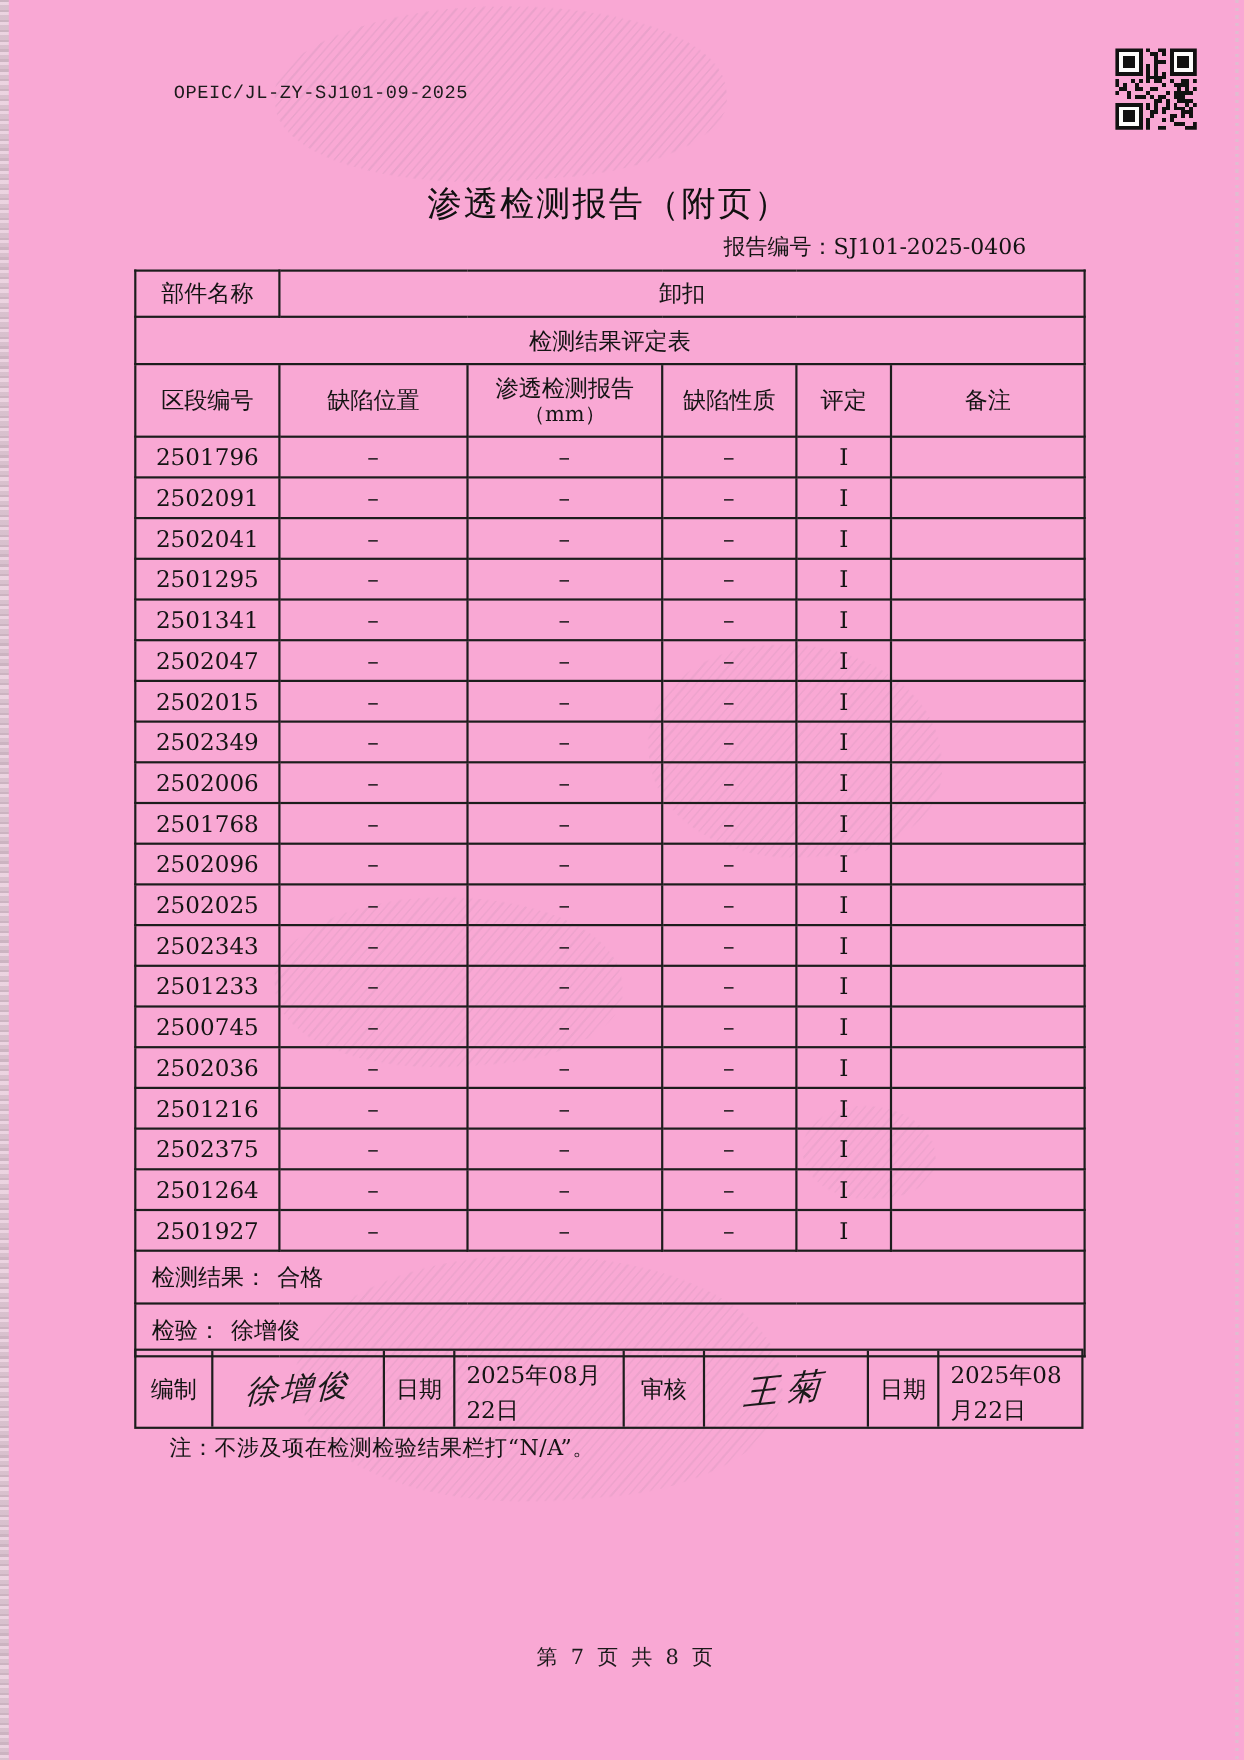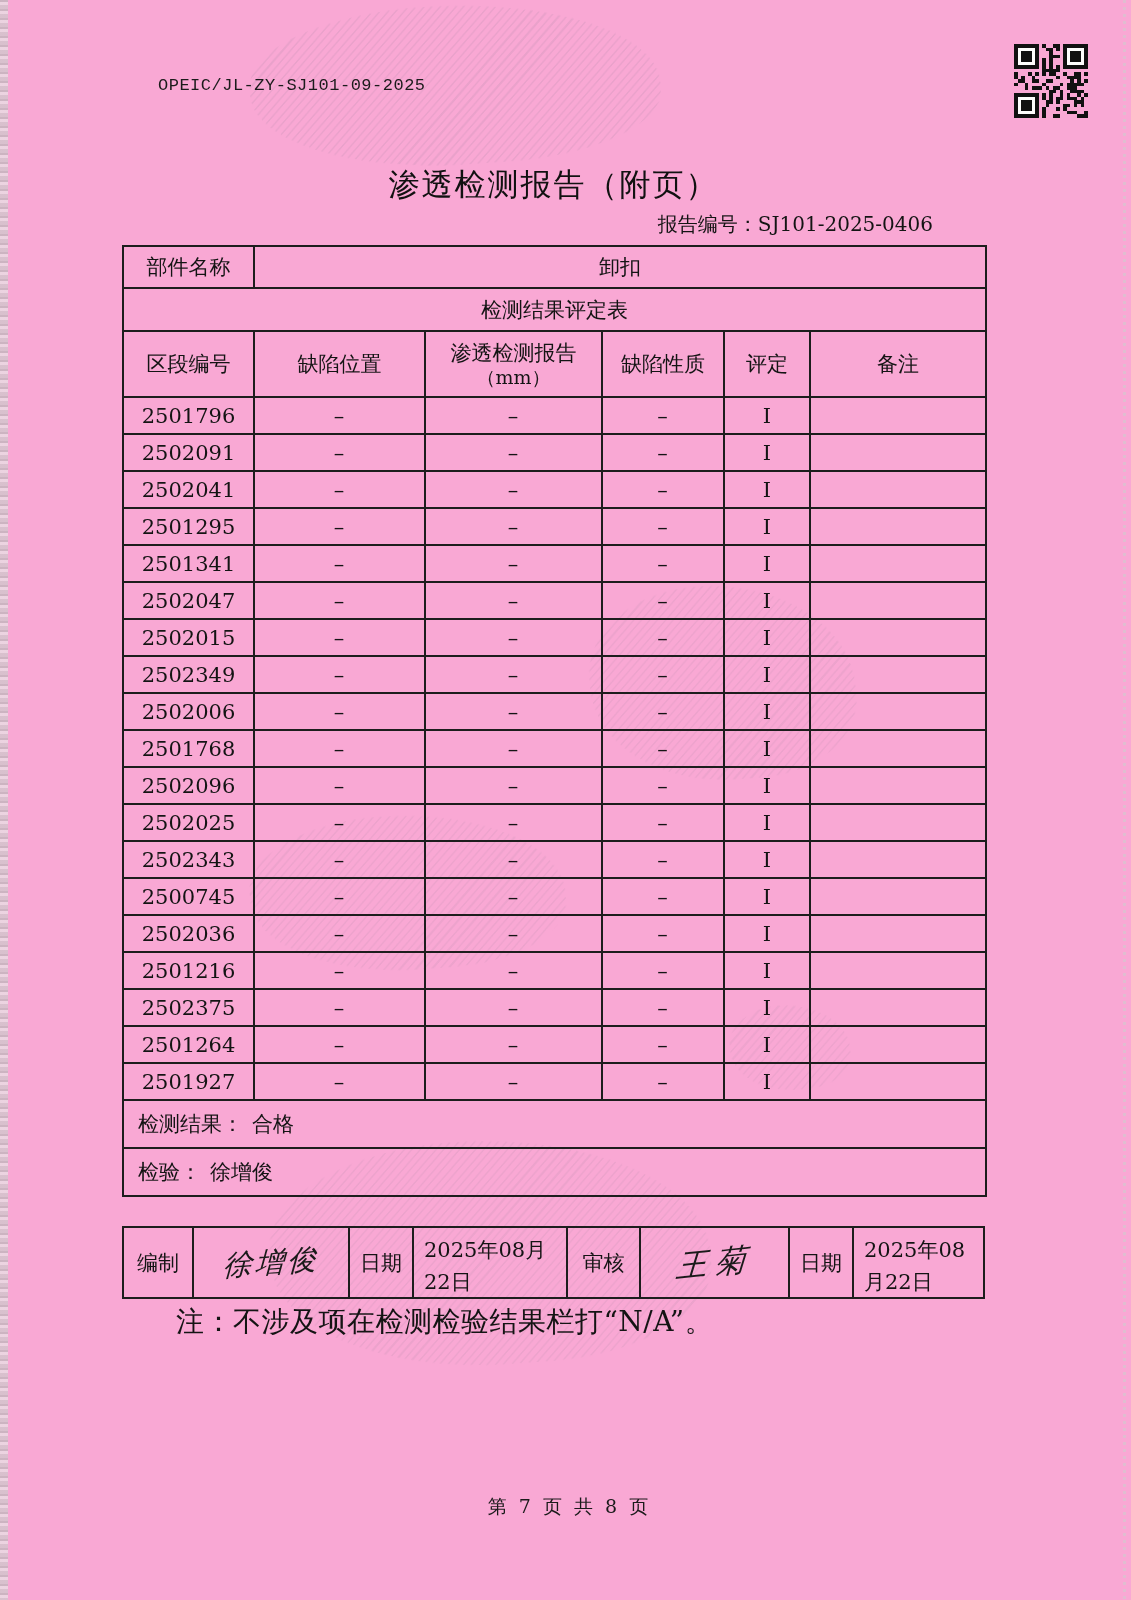--- a/index.html
+++ b/index.html
@@ -101,22 +101,22 @@
     justify-content:flex-start; align-items:flex-start;
     text-align:left; padding:8px 14px 0 10px; font-size:19px; line-height:1.5;
   }
   .hand {
     font-style:italic; display:inline-block; color:#1a1a1a;
     font-size:29px; transform:rotate(-4deg) skewX(-6deg); letter-spacing:3px;
   }
   .hand2 { font-size:31px; transform:rotate(-6deg) skewX(-10deg); letter-spacing:8px; }
 
   .note {
-    position:absolute; left:176px; top:1303px;
-    font-size:28px; color:#141414; letter-spacing:.5px;
+    position:absolute; left:154px; top:1303px;
+    font-size:20px; color:#141414; letter-spacing:.5px;
   }
   .footer-wrap {
     position:absolute; left:138px; top:1494px; width:863px;
     text-align:center; font-size:19px; letter-spacing:3px; color:#1a1a1a;
   }
 </style>
 </head>
 <body>
 
 <div class="page">
@@ -396,20 +396,28 @@
     </tr>
         <tr>
       <td>2502343</td>
       <td class="dash">–</td>
       <td class="dash">–</td>
       <td class="dash">–</td>
       <td>I</td>
       <td></td>
     </tr>
         <tr>
+      <td>2501233</td>
+      <td class="dash">–</td>
+      <td class="dash">–</td>
+      <td class="dash">–</td>
+      <td>I</td>
+      <td></td>
+    </tr>
+        <tr>
       <td>2500745</td>
       <td class="dash">–</td>
       <td class="dash">–</td>
       <td class="dash">–</td>
       <td>I</td>
       <td></td>
     </tr>
         <tr>
       <td>2502036</td>
       <td class="dash">–</td>

